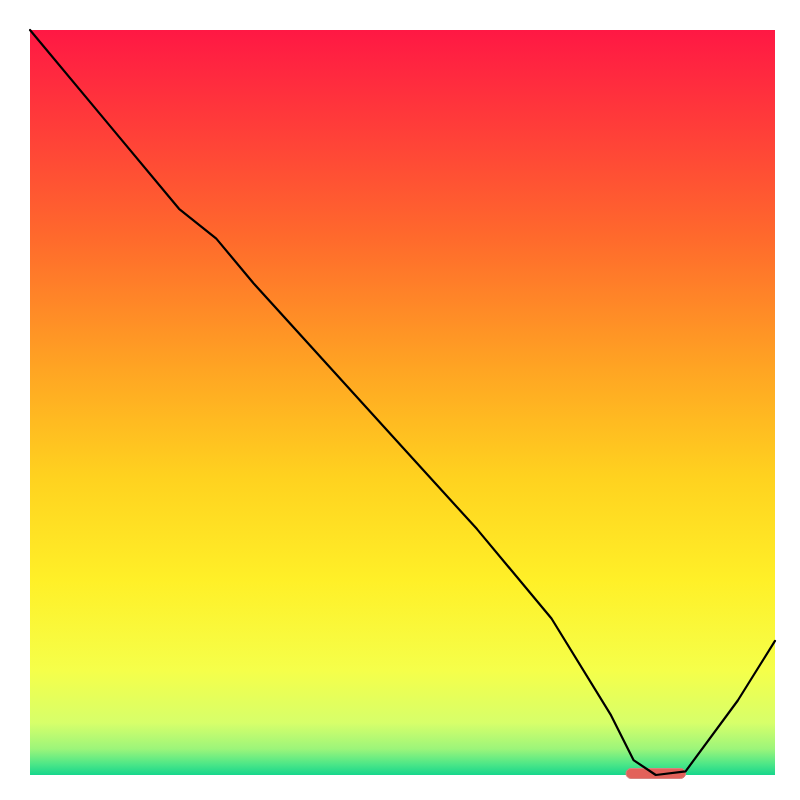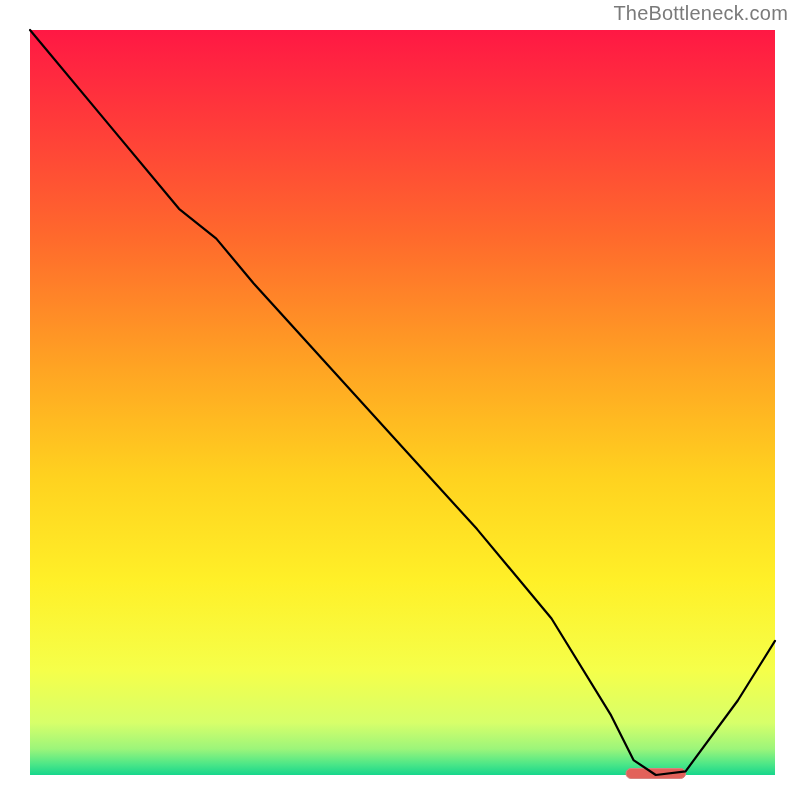--- a/index.html
+++ b/index.html
@@ -46,21 +46,20 @@
   .frame {
     fill: none;
     stroke: #000;
     stroke-width: 2;
   }
 </style>
 </head>
 <body>
 
 <div class="stage">
-  <div class="attribution">TheBottleneck.com</div>
   <svg id="svg-layer" viewBox="0 0 800 800">
       <defs>
         <linearGradient id="heat" x1="0" y1="0" x2="0" y2="1">
           <stop offset="0%" stop-color="#ff1844"></stop>
           <stop offset="12%" stop-color="#ff3a3a"></stop>
           <stop offset="28.000000000000004%" stop-color="#ff6a2c"></stop>
           <stop offset="45%" stop-color="#ffa323"></stop>
           <stop offset="60%" stop-color="#ffd21f"></stop>
           <stop offset="74%" stop-color="#fff028"></stop>
           <stop offset="86%" stop-color="#f5ff4a"></stop>

